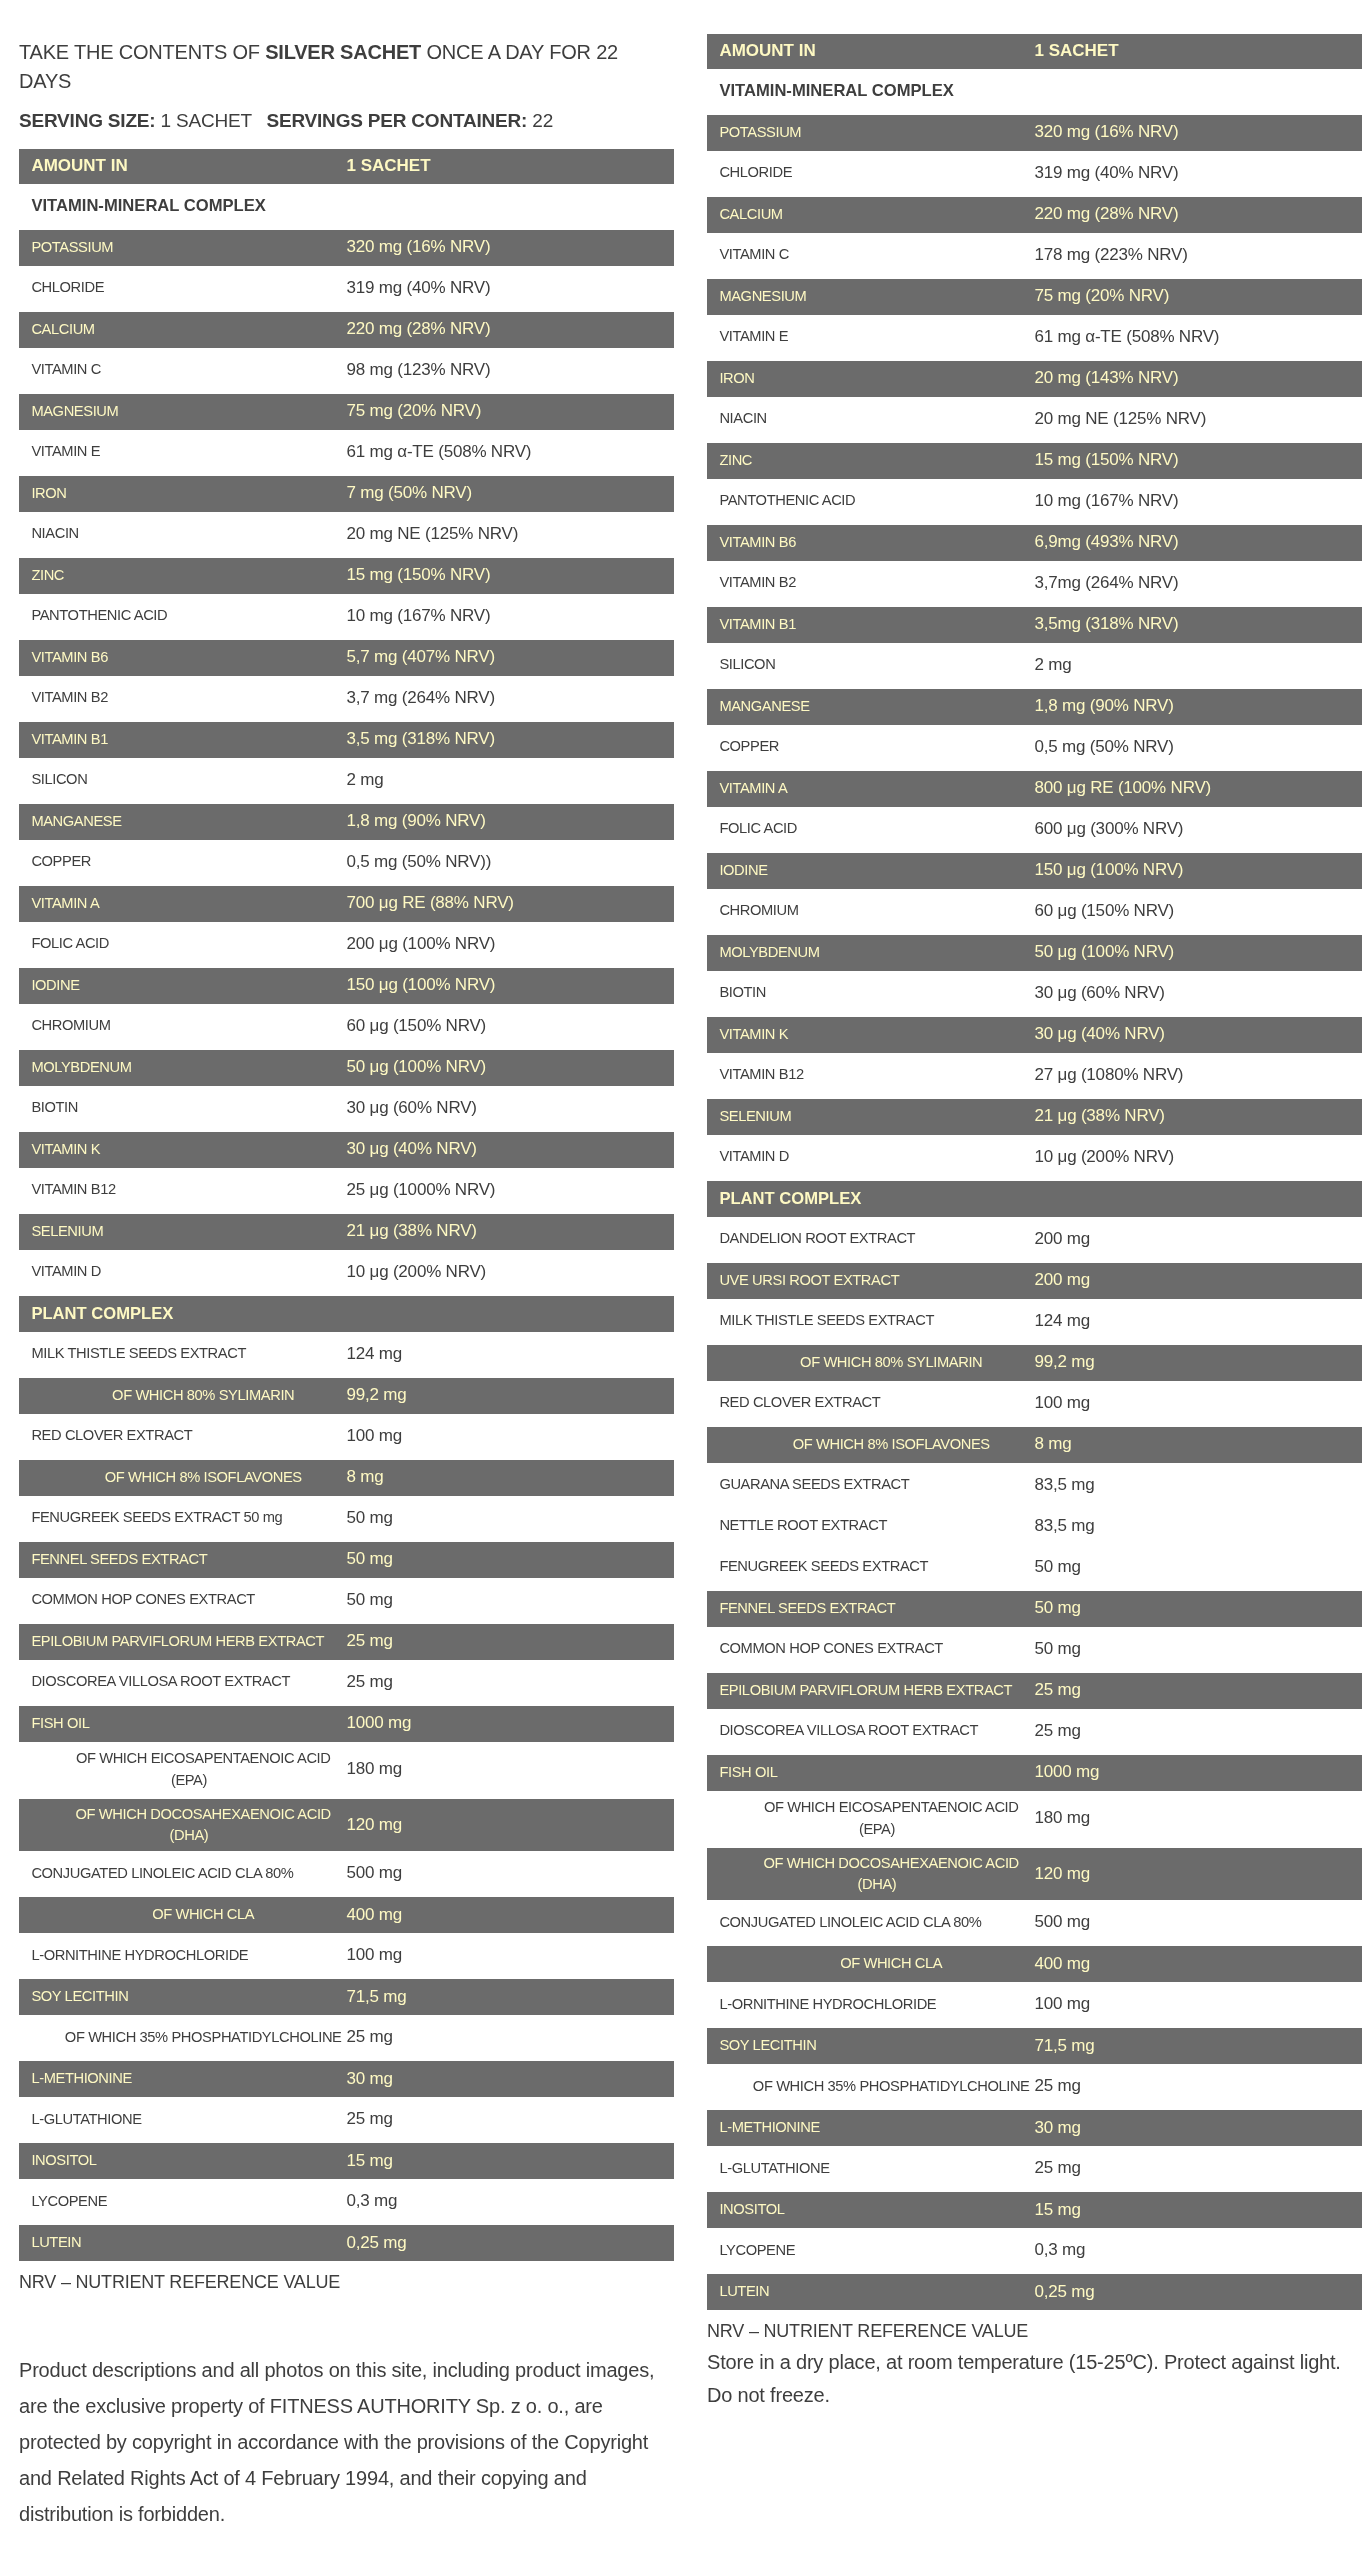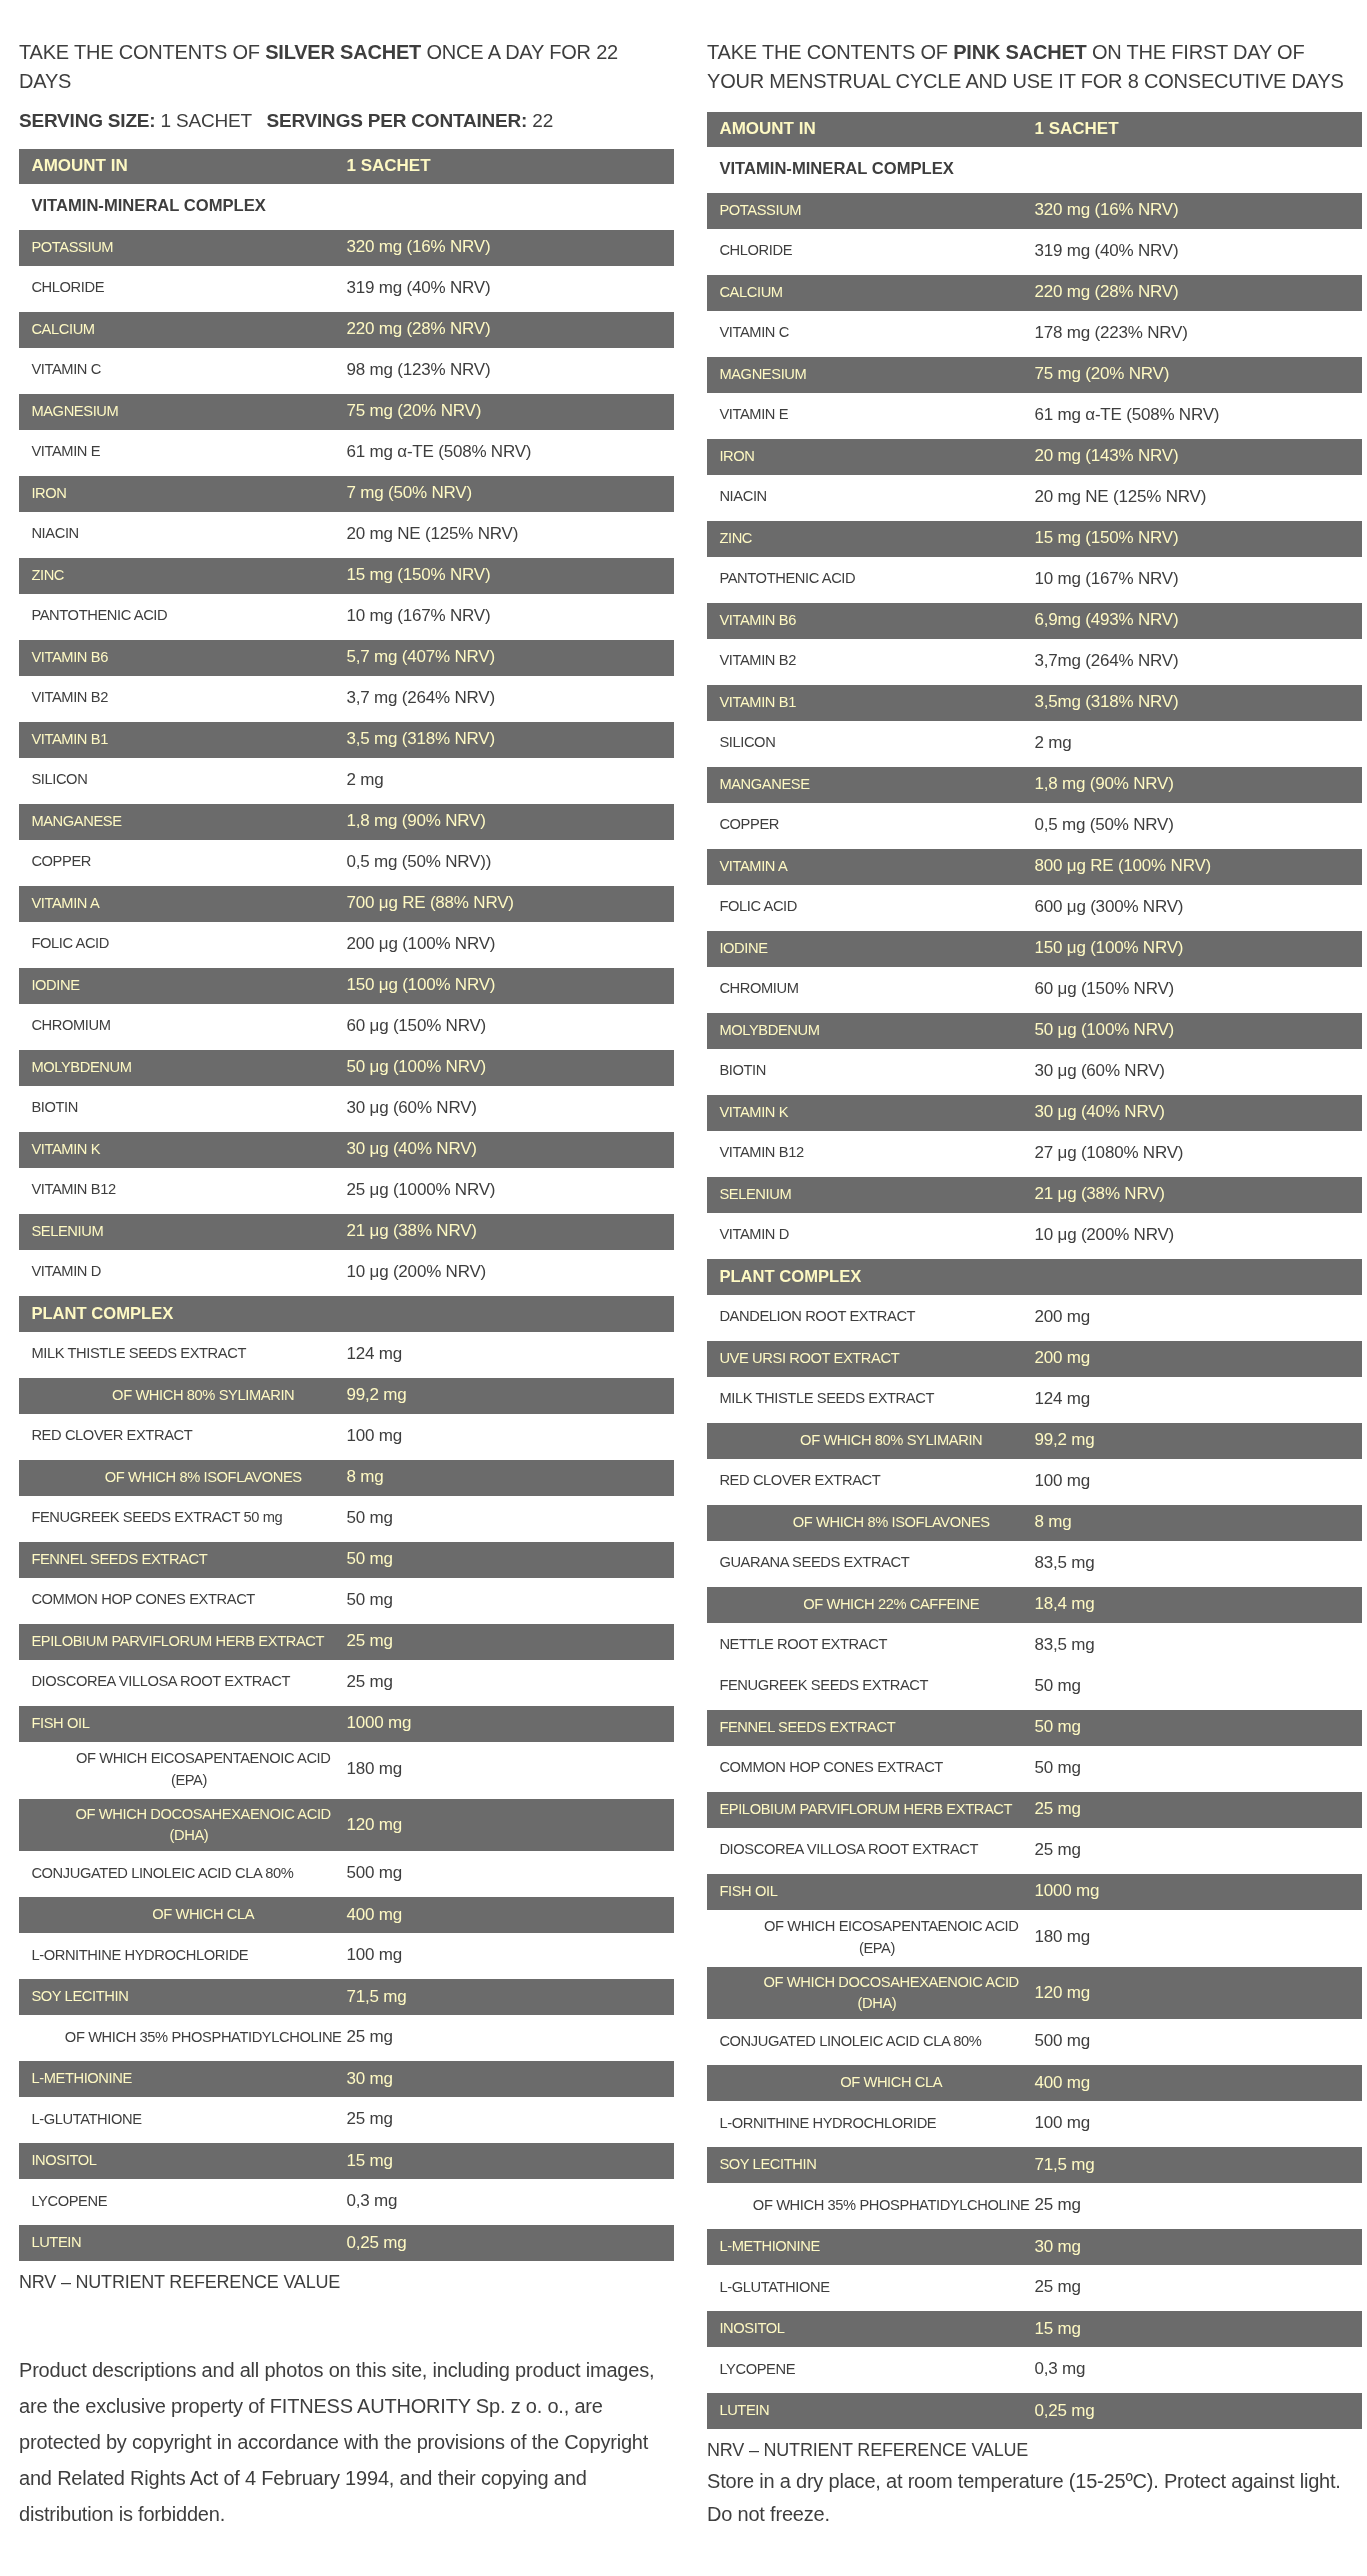--- a/index.html
+++ b/index.html
@@ -257,23 +257,20 @@
             <span class="lbl">LUTEIN</span>
             <span class="val">0,25 mg</span>
           </div>
         </div>
     </div>
     <p class="footnote">NRV – NUTRIENT REFERENCE VALUE</p>
     <p class="legal">Product descriptions and all photos on this site, including product images, are the exclusive property of FITNESS AUTHORITY Sp. z o. o., are protected by copyright in accordance with the provisions of the Copyright and Related Rights Act of 4 February 1994, and their copying and distribution is forbidden.</p>
   </section>
 
   <section class="col">
-    <p class="intro">
-      <span class="introtxt"><span>TAKE THE CONTENTS OF </span><b>PINK SACHET</b><span> ON THE FIRST DAY OF YOUR MENSTRUAL CYCLE AND USE IT FOR 8 CONSECUTIVE DAYS</span></span>
-    </p>
     <div class="table">
       <div class="row gray head">
         <span class="lbl">AMOUNT IN</span>
         <span class="val">1 SACHET</span>
       </div>
       <div>
           <div class="row section">
             <span class="lbl">VITAMIN-MINERAL COMPLEX</span>
             <span class="val"></span>
           </div>
@@ -406,24 +403,20 @@
             <span class="val">100 mg</span>
           </div>
           <div class="row gray indent">
             <span class="lbl">OF WHICH 8% ISOFLAVONES</span>
             <span class="val">8 mg</span>
           </div>
           <div class="row">
             <span class="lbl">GUARANA SEEDS EXTRACT</span>
             <span class="val">83,5 mg</span>
           </div>
-          <div class="row gray indent">
-            <span class="lbl">OF WHICH 22% CAFFEINE</span>
-            <span class="val">18,4 mg</span>
-          </div>
           <div class="row">
             <span class="lbl">NETTLE ROOT EXTRACT</span>
             <span class="val">83,5 mg</span>
           </div>
           <div class="row">
             <span class="lbl">FENUGREEK SEEDS EXTRACT</span>
             <span class="val">50 mg</span>
           </div>
           <div class="row gray">
             <span class="lbl">FENNEL SEEDS EXTRACT</span>

